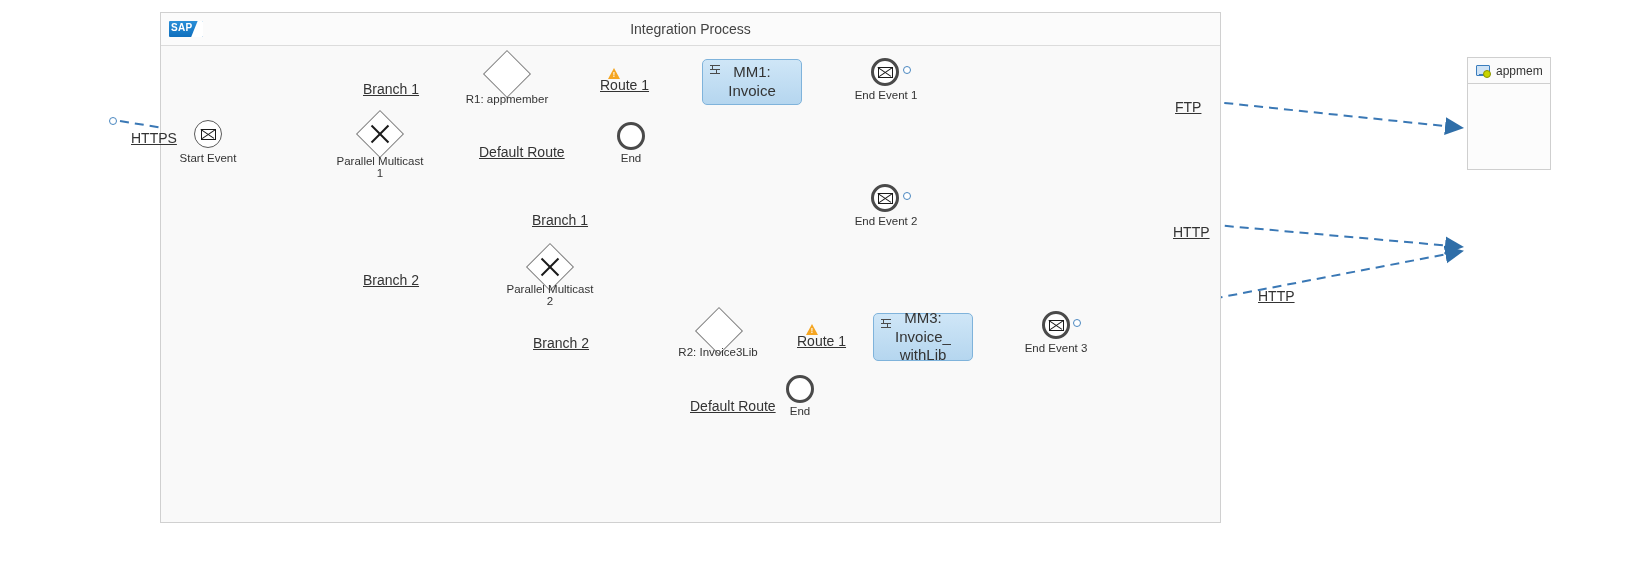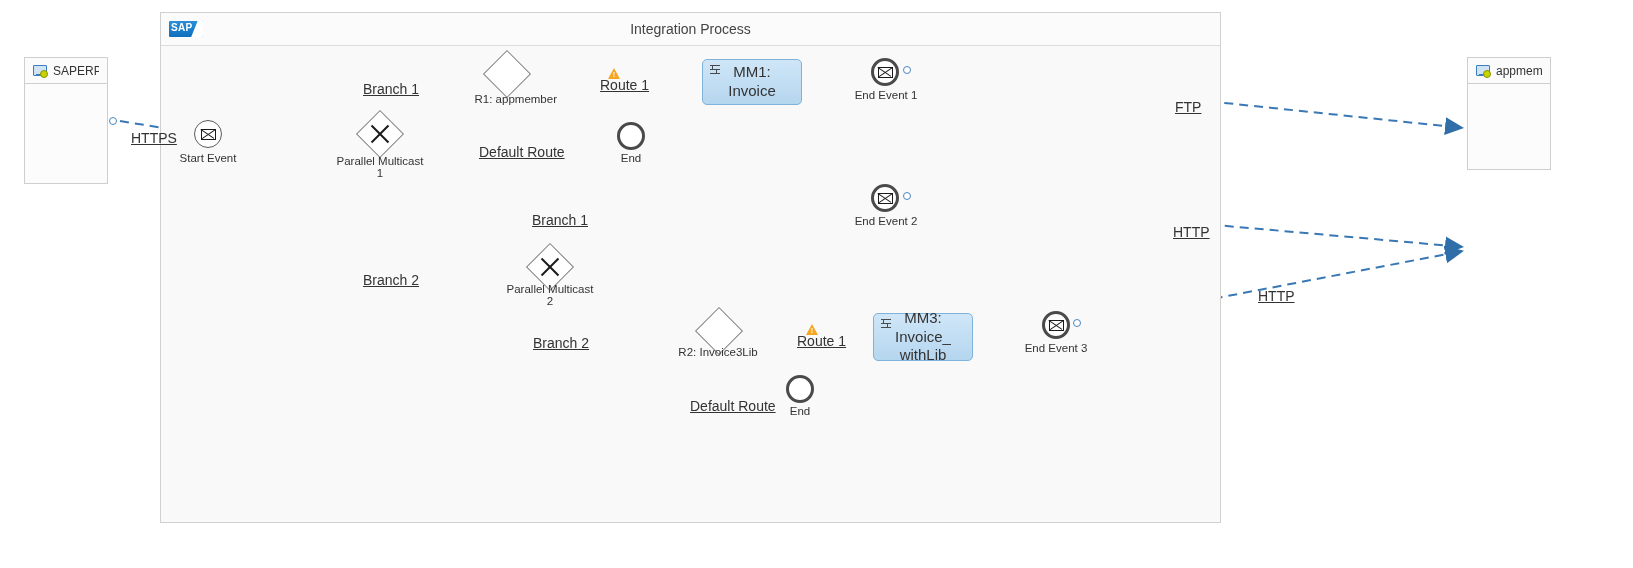--- a/index.html
+++ b/index.html
@@ -153,31 +153,20 @@
 
     <path class="seq" d="M550,253 L550,208 Q550,202 556,202 L645,202" marker-end="url(#arrS)"></path>
     <path class="seq" d="M762,210 L813,210 Q822,210 825,204 Q828,198 836,198 L866,198" marker-end="url(#arrS)"></path>
 
     <path class="seq" d="M550,281 L550,325 Q550,331 556,331 L697,331" marker-end="url(#arrS)"></path>
     <path class="seq" d="M740,331 L856,331" marker-end="url(#arrS)"></path>
     <path class="seq" d="M972,337 L1000,337 Q1008,337 1011,331 Q1014,325 1022,325 L1038,325" marker-end="url(#arrS)"></path>
     <path class="seq" d="M727,351 L727,393 Q727,399 733,399 L781,399" marker-end="url(#arrS)"></path>
   </svg>
 
-  <div class="participant" style="left:24px;top:57px;width:84px;height:127px;">
-    <div class="p-head">
-      <span class="mon">
-        <span class="scr"></span>
-          <span class="base"></span>
-          <span class="badge"></span>
-      </span>
-      <span class="p-title">SAPERP</span>
-    </div>
-    <div class="p-body"></div>
-  </div>
 
   <div class="participant" style="left:1467px;top:57px;width:84px;height:113px;">
     <div class="p-head">
       <span class="mon">
         <span class="scr"></span>
           <span class="base"></span>
           <span class="badge"></span>
       </span>
       <span class="p-title">appmem...</span>
     </div>
@@ -199,21 +188,21 @@
   <div class="lbl-c" style="left:159px;top:152px;width:98px;">Start Event</div>
 
   <div class="gateway gw-plus" style="left:363px;top:117px;"></div>
   <div class="lbl-c" style="left:320px;top:155px;width:120px;">Parallel Multicast</div>
   <div class="lbl-c" style="left:320px;top:167px;width:120px;">1</div>
 
   <div class="lbl" style="left:363px;top:81px;">Branch 1</div>
   <div class="lbl" style="left:363px;top:272px;">Branch 2</div>
 
   <div class="gateway" style="left:490px;top:57px;"></div>
-  <div class="lbl-c" style="left:457px;top:93px;width:100px;text-align:right;">R1: appmember</div>
+  <div class="lbl-c" style="left:457px;top:93px;width:100px;">R1: appmember</div>
 
   <div class="warn" style="left:608px;top:68px;"></div>
   <div class="lbl" style="left:600px;top:77px;">Route 1</div>
 
   <div class="task task-grad" style="left:702px;top:59px;width:100px;height:46px;">
     <span class="map-icon">
       <i></i>
         <i></i>
         <i></i>
         <b></b>

